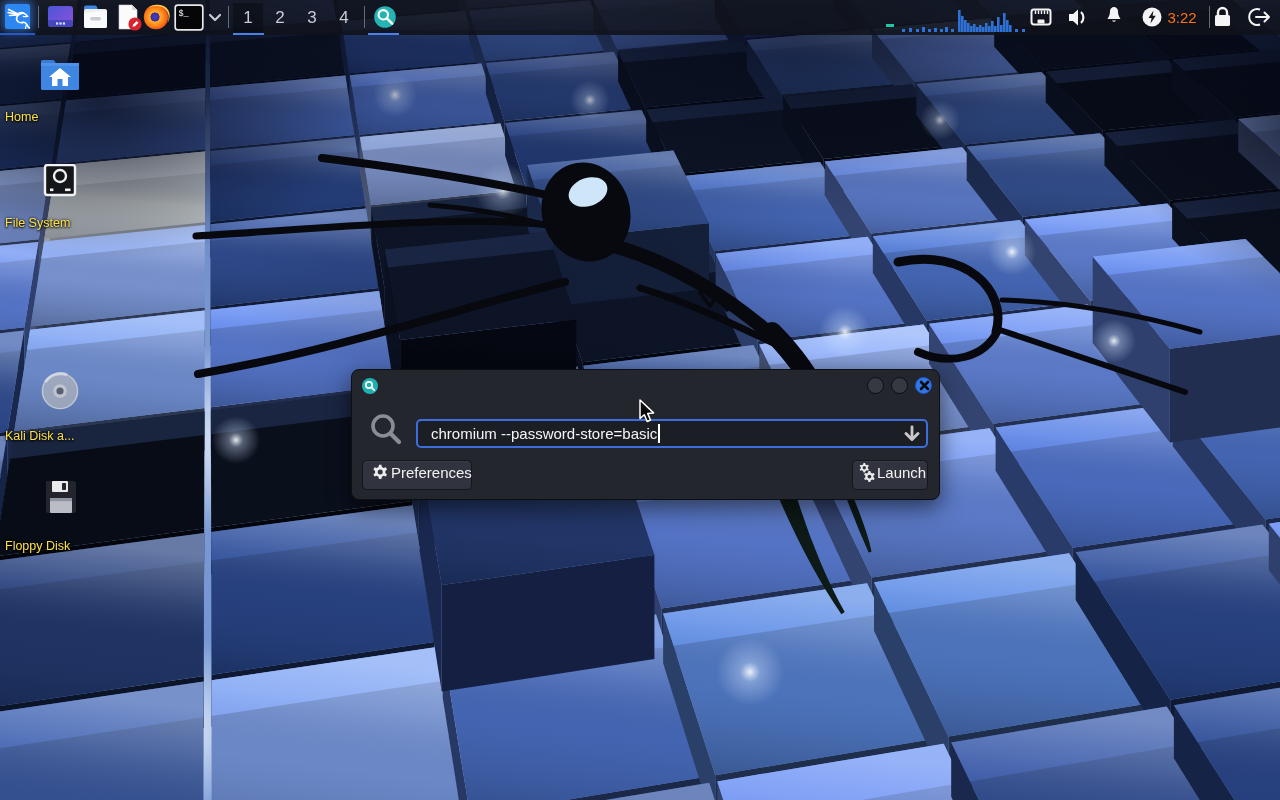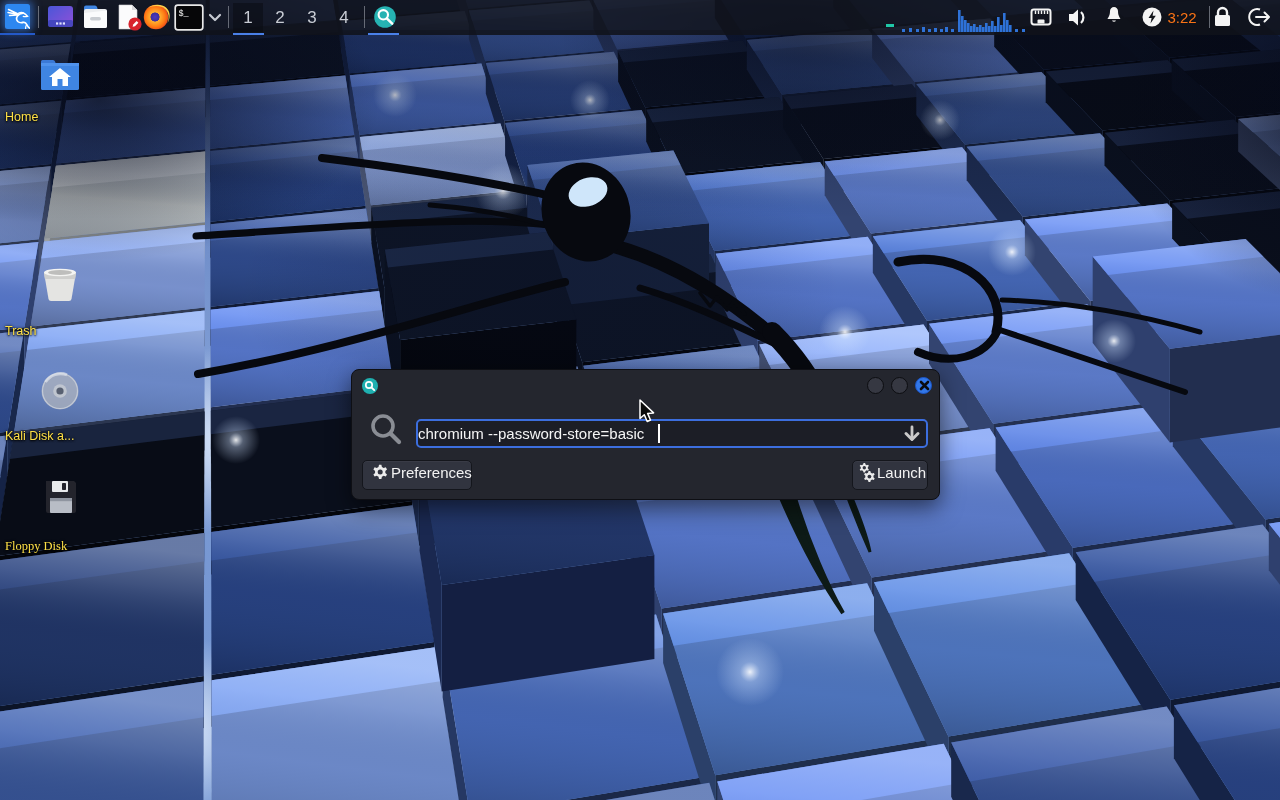--- a/index.html
+++ b/index.html
@@ -33,21 +33,21 @@
 #dlg { position:absolute; left:351px; top:369px; width:589px; height:131px;
   background:#24262e; border-radius:8px; box-shadow:0 8px 22px rgba(0,0,0,0.55);
   border:1px solid #0e0f14; }
 #dlg-title { position:absolute; left:0; top:0; width:100%; height:30px;
   color:#f2f2f2; font-weight:bold; font-size:13px; text-align:center; line-height:31px; }
 .wbtn { position:absolute; top:377px; width:17px; height:17px; border-radius:50%;
   background:#363842; border:1px solid #0c0d11; }
 #wclose { background:#3277e8; border-color:#1b55c8; }
 #input { position:absolute; left:416px; top:419px; width:512px; height:29px;
   background:#1c1e26; border:2px solid #3c6ede; border-radius:5px;
-  color:#f5f5f5; font-size:15px; line-height:25px; }
+  color:#f5f5f5; font-size:15px; line-height:25px; padding-left:13px; }
 #caret { position:absolute; left:658px; top:424px; width:1.5px; height:19px; background:#fff; }
 .btn { position:absolute; top:460px; height:30px; background:#31343f;
   border:1px solid #14161c; border-radius:5px; color:#f0f0f0; font-size:15px;
   box-shadow:inset 0 1px 0 rgba(255,255,255,0.04); }
 #btn-pref { left:362px; width:110px; }
 #btn-launch { left:852px; width:76px; }
 </style>
 </head>
 <body>
 <div id="desk">
@@ -832,48 +832,48 @@
 
   <div class="dicon" style="left:5px; top:58px;">
     <svg width="44" height="34" viewBox="0 0 44 34">
 <path d="M3,6 L3,3.5 Q3,2 4.5,2 L15,2 Q16.5,2 17,3.5 L18,6 Z" fill="#3b79d6"></path>
 <rect x="3" y="5" width="38" height="27" rx="1.6" fill="#3f85e2"></rect>
 <rect x="3" y="5" width="38" height="3" fill="#4f92ec"></rect>
 <path d="M22,10 L33,19 L30,19 L30,28 L24.5,28 L24.5,21 L19.5,21 L19.5,28 L14,28 L14,19 L11,19 Z" fill="#fff"></path>
 </svg>
     <div class="lab">Home</div>
   </div>
-  <div class="dicon" style="left:5px; top:265px;">
-    <svg width="44" height="37" viewBox="0 0 44 37">
-<path d="M6,7.5 L38,7.5 L33.5,34 Q33.1,36 31,36 L13,36 Q10.9,36 10.5,34 Z" fill="#e4e4e2"></path>
-<path d="M6,7.5 L38,7.5 L37.2,14 L6.8,14 Z" fill="#cfcfcd"></path>
-<ellipse cx="22" cy="7.5" rx="16" ry="3.8" fill="#f4f4f2"></ellipse>
-<ellipse cx="22" cy="7.5" rx="12" ry="2.5" fill="#bebebc"></ellipse>
-</svg>
-    <div class="lab" style="margin-top:22px;">Trash</div>
+  <div class="dicon" style="left:5px; top:164px;">
+    <svg width="44" height="34" viewBox="0 0 44 34">
+<rect x="7" y="1" width="30" height="30" rx="2.5" fill="#15161a" stroke="#f2f2f2" stroke-width="2.4"></rect>
+<circle cx="22" cy="12" r="6" fill="none" stroke="#f2f2f2" stroke-width="2.4"></circle>
+<rect x="12" y="24.5" width="3.4" height="2.6" fill="#f2f2f2"></rect>
+<rect x="27" y="24.5" width="5.5" height="2.6" fill="#f2f2f2"></rect>
+</svg>
+    <div class="lab">File System</div>
   </div>
   <div class="dicon" style="left:5px; top:371px;">
     <svg width="44" height="40" viewBox="0 0 44 40">
 <circle cx="22" cy="20" r="18.5" fill="#b2b6be" fill-opacity="0.72"></circle>
 <circle cx="22" cy="20" r="17.5" fill="none" stroke="#d4d8e0" stroke-opacity="0.7" stroke-width="1.2"></circle>
 <circle cx="22" cy="20" r="6.8" fill="#c6cad2" fill-opacity="0.85"></circle>
 <circle cx="22" cy="20" r="3.6" fill="#454e60" fill-opacity="0.85"></circle>
 <path d="M7.5,11 A18,18 0 0,1 29,3.8" stroke="#e2e6ee" stroke-opacity="0.65" stroke-width="3" fill="none"></path>
 </svg>
     <div class="lab">Kali Disk a...</div>
   </div>
   <div class="dicon" style="left:5px; top:480px;">
     <svg width="44" height="34" viewBox="0 0 44 34">
 <path d="M8,1 L36,1 L38,3 L38,31 Q38,33 36,33 L10,33 Q8,33 8,31 Z" fill="#23242c"></path>
 <rect x="14" y="1" width="16" height="11" rx="1" fill="#e8eaec"></rect>
 <rect x="24" y="3" width="4" height="7" rx="0.8" fill="#23242c"></rect>
 <rect x="12" y="18" width="22" height="15" rx="1" fill="#b8bdc6"></rect>
 <rect x="12" y="18" width="22" height="3.2" fill="#8f95a0"></rect>
 </svg>
-    <div class="lab" style="margin-top:25px;font-family:Liberation Serif, serif;">Floppy Disk</div>
+    <div class="lab" style="margin-top:25px;">Floppy Disk</div>
   </div>
 
   <div id="dlg"></div>
   <svg width="18" height="18" viewBox="0 0 18 18" style="position:absolute;left:361px;top:377px;">
 <circle cx="9" cy="9" r="8" fill="#1fb0b0"></circle>
 <circle cx="8" cy="8" r="3.2" fill="none" stroke="#fff" stroke-width="1.7"></circle>
 <path d="M10.4,10.4 L13.2,13.2" stroke="#fff" stroke-width="1.9" stroke-linecap="round"></path>
 </svg>
   <div class="wbtn" style="left:867px;"></div>
   <div class="wbtn" style="left:891px;"></div>

